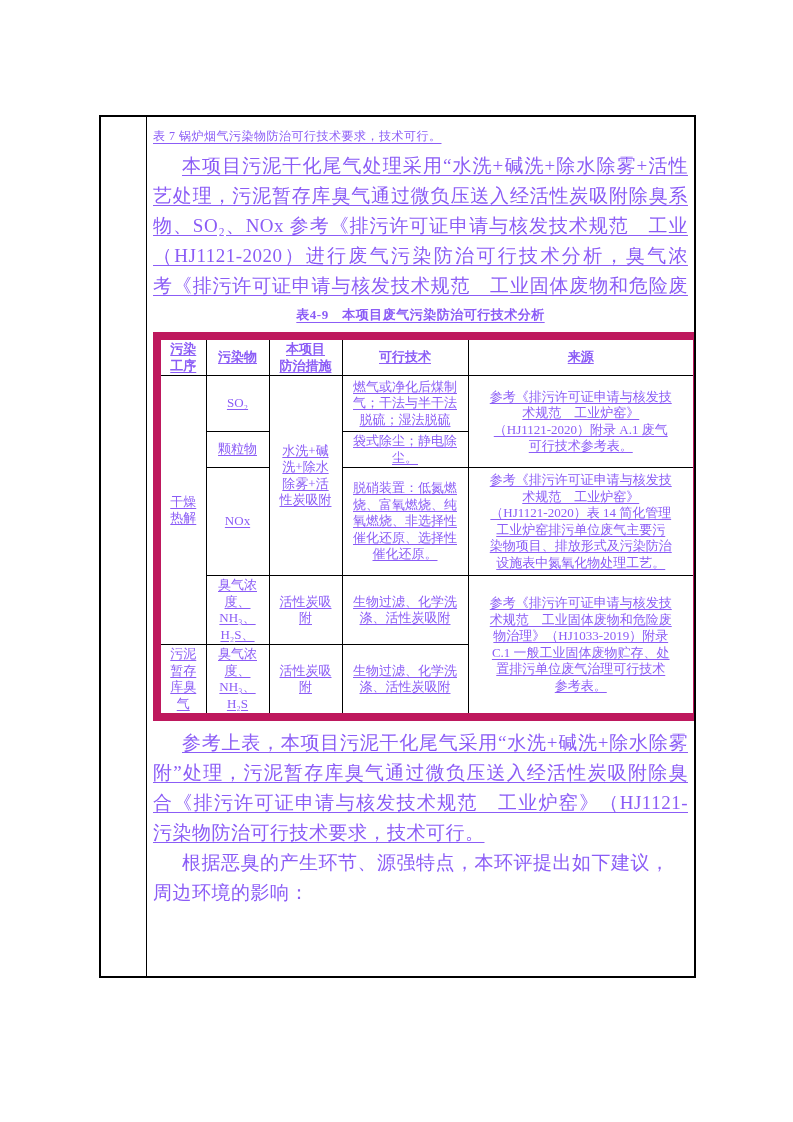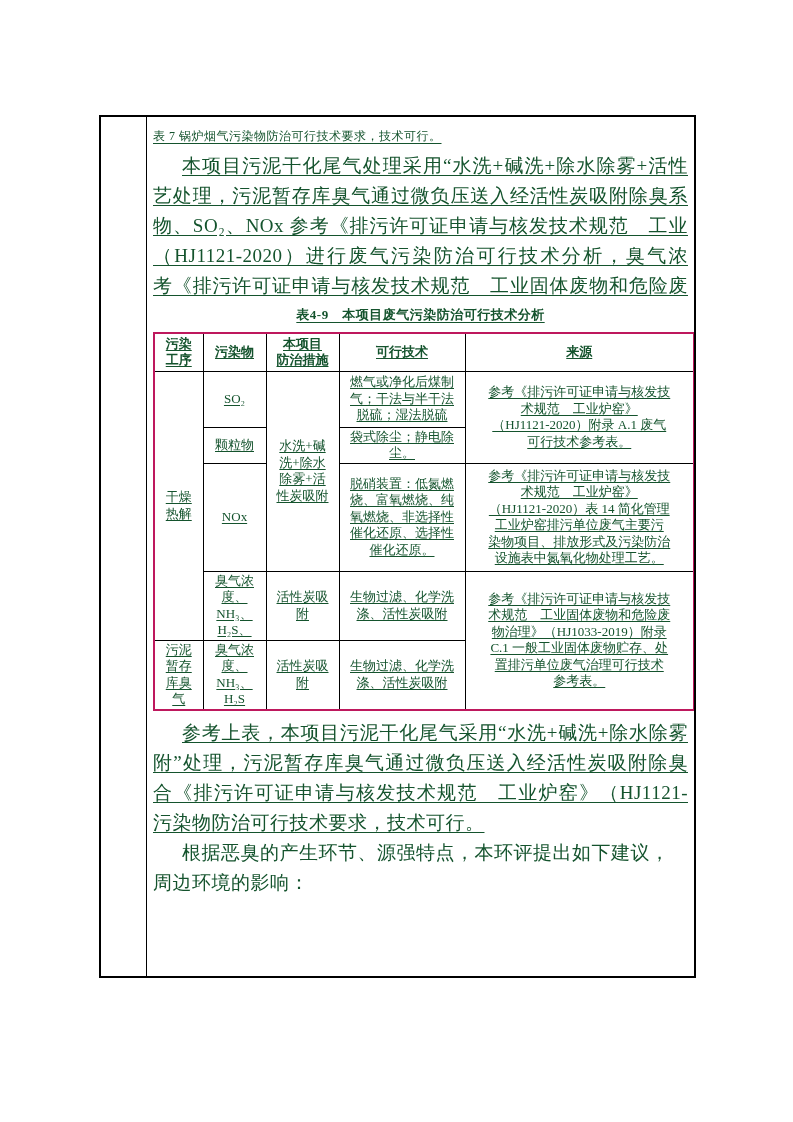--- a/index.html
+++ b/index.html
@@ -1,18 +1,18 @@
 <!DOCTYPE html>
 <html><head>
 <meta charset="utf-8">
 <style>
   html,body { margin:0; padding:0; background:#ffffff; }
   .page {
     position:relative; width:793px; height:1006px; background:#ffffff;
-    font-family:"Liberation Serif","DejaVu Serif",serif; color:#14532d;
+    font-family:"Liberation Serif","DejaVu Serif",serif; color:#8b5cf6;
     overflow:hidden;
   }
   .sheet {
     position:absolute; left:99px; top:115px; width:597px; height:863px;
     border:2px solid #000; box-sizing:border-box; display:flex;
   }
   .lane { width:45px; flex:none; border-right:1px solid #000; }
   .content { flex:1; padding:4px 6px 0 6px; overflow:hidden; }
 
   .line {
@@ -24,21 +24,21 @@
   .just { text-align:justify; text-align-last:justify; text-justify:inter-character; }
   .indent { text-indent:29px; }
 
   .title {
     font-size:13px; font-weight:bold; text-align:center;
     line-height:28px; height:28px; letter-spacing:0.5px;
   }
 
   table.ft {
     border-collapse:collapse; table-layout:fixed; width:540px;
-    margin:3px 12px 7px 0; border:2px solid #be185d;
+    margin:3px 12px 7px 0; border:8px solid #be185d;
   }
   table.ft th, table.ft td {
     border:1px solid #000; font-size:13px; line-height:16.5px;
     text-align:center; vertical-align:middle; padding:1px 2px;
     white-space:pre-line; text-decoration:underline; text-underline-offset:2px;
     overflow:hidden; font-weight:normal;
   }
   table.ft th { font-weight:bold; }
 
   .pagenum {

